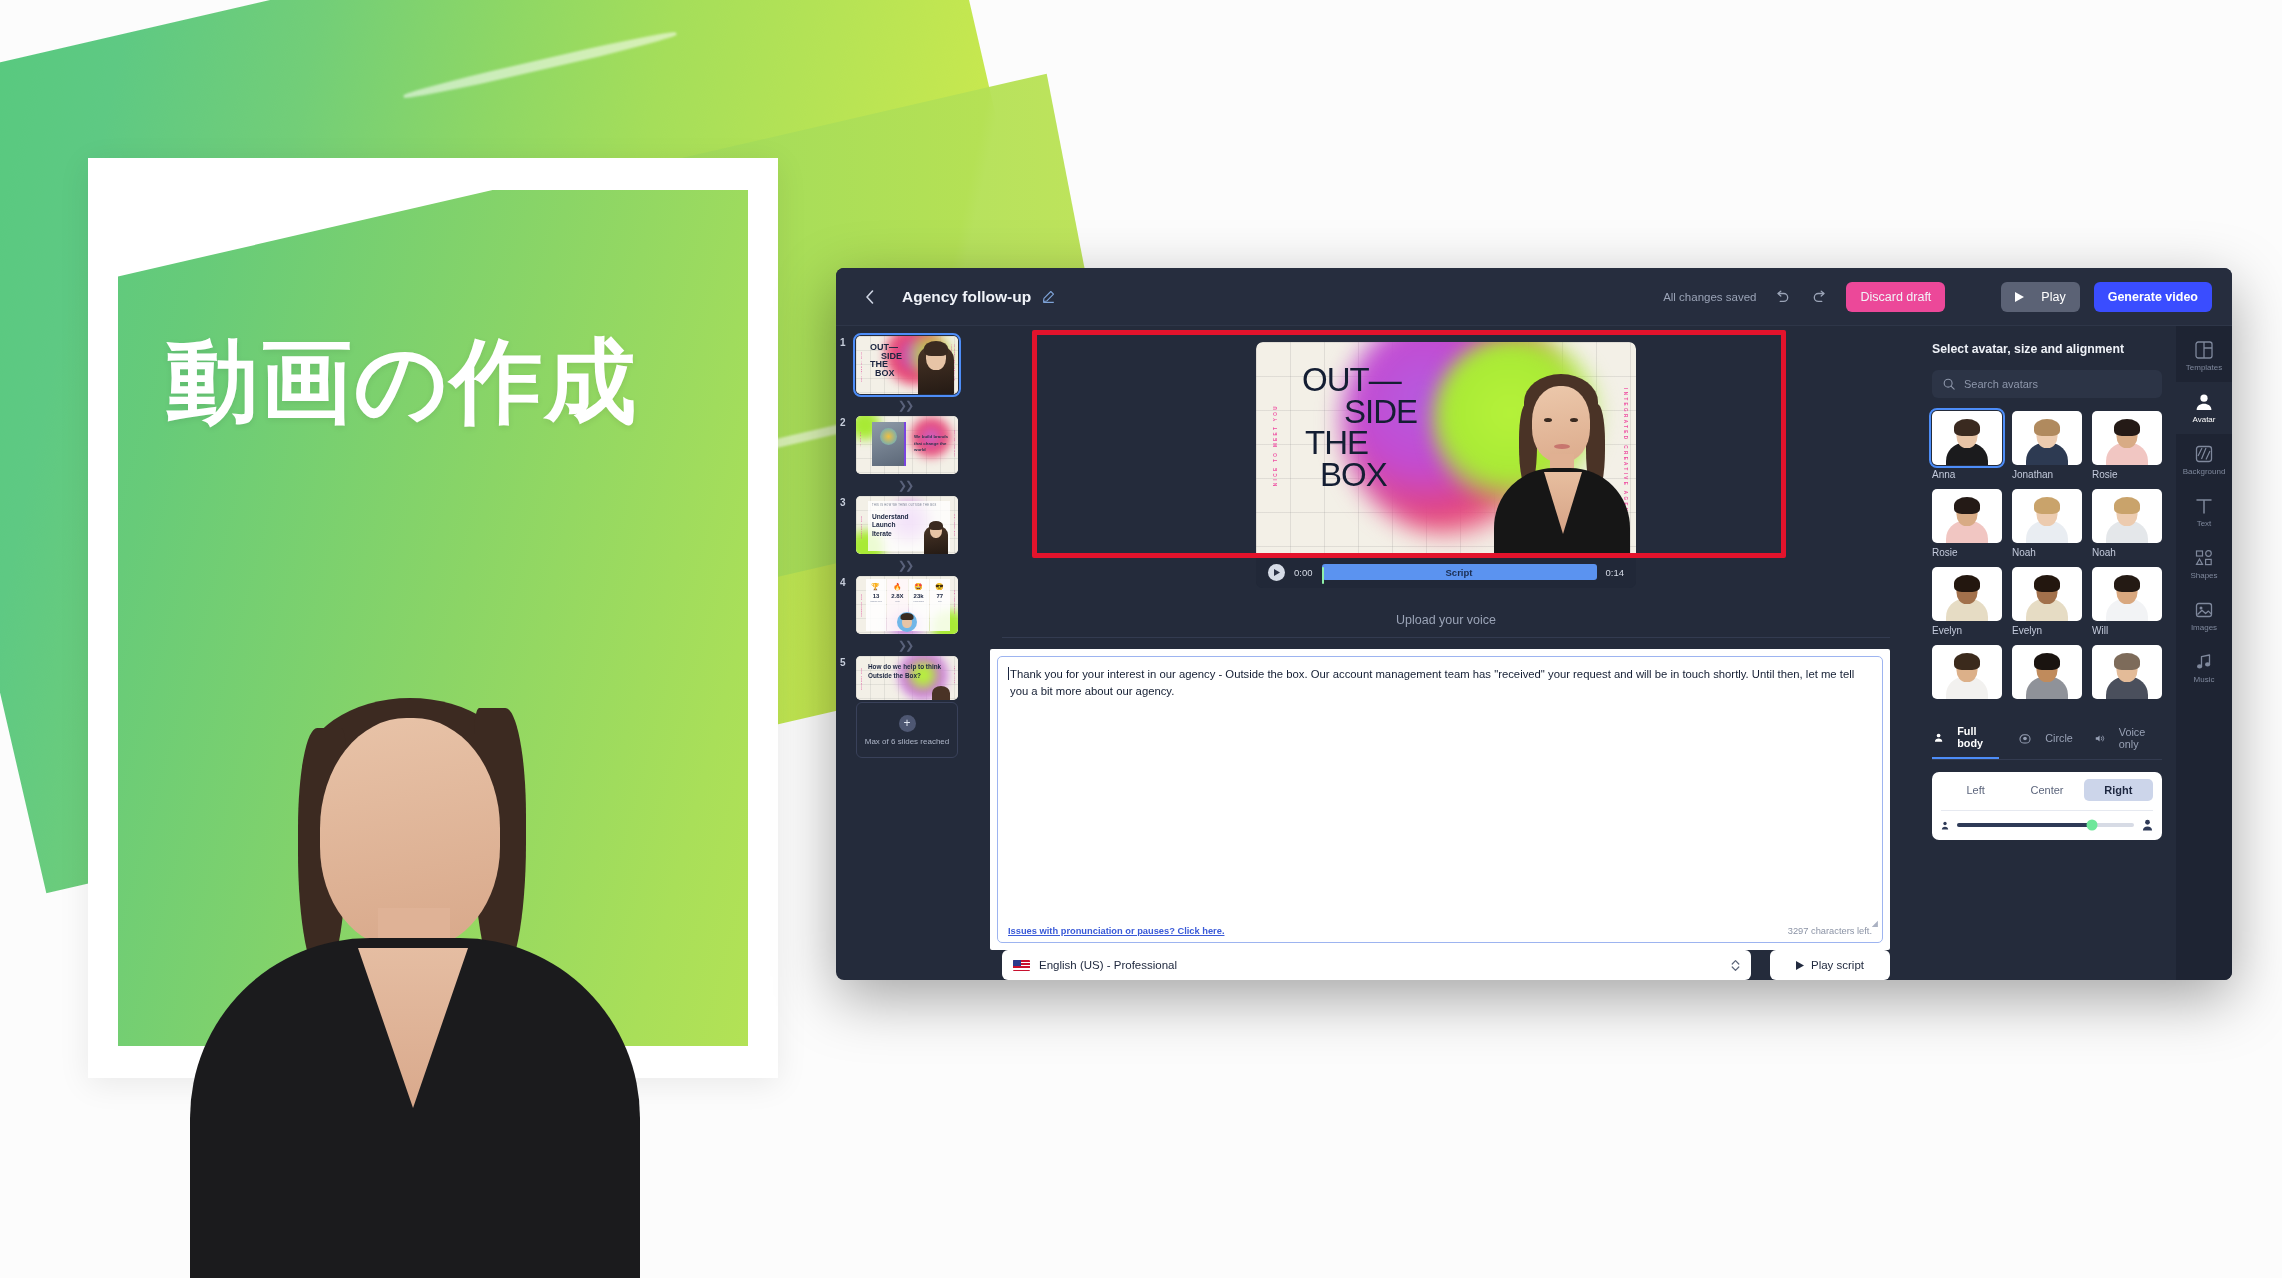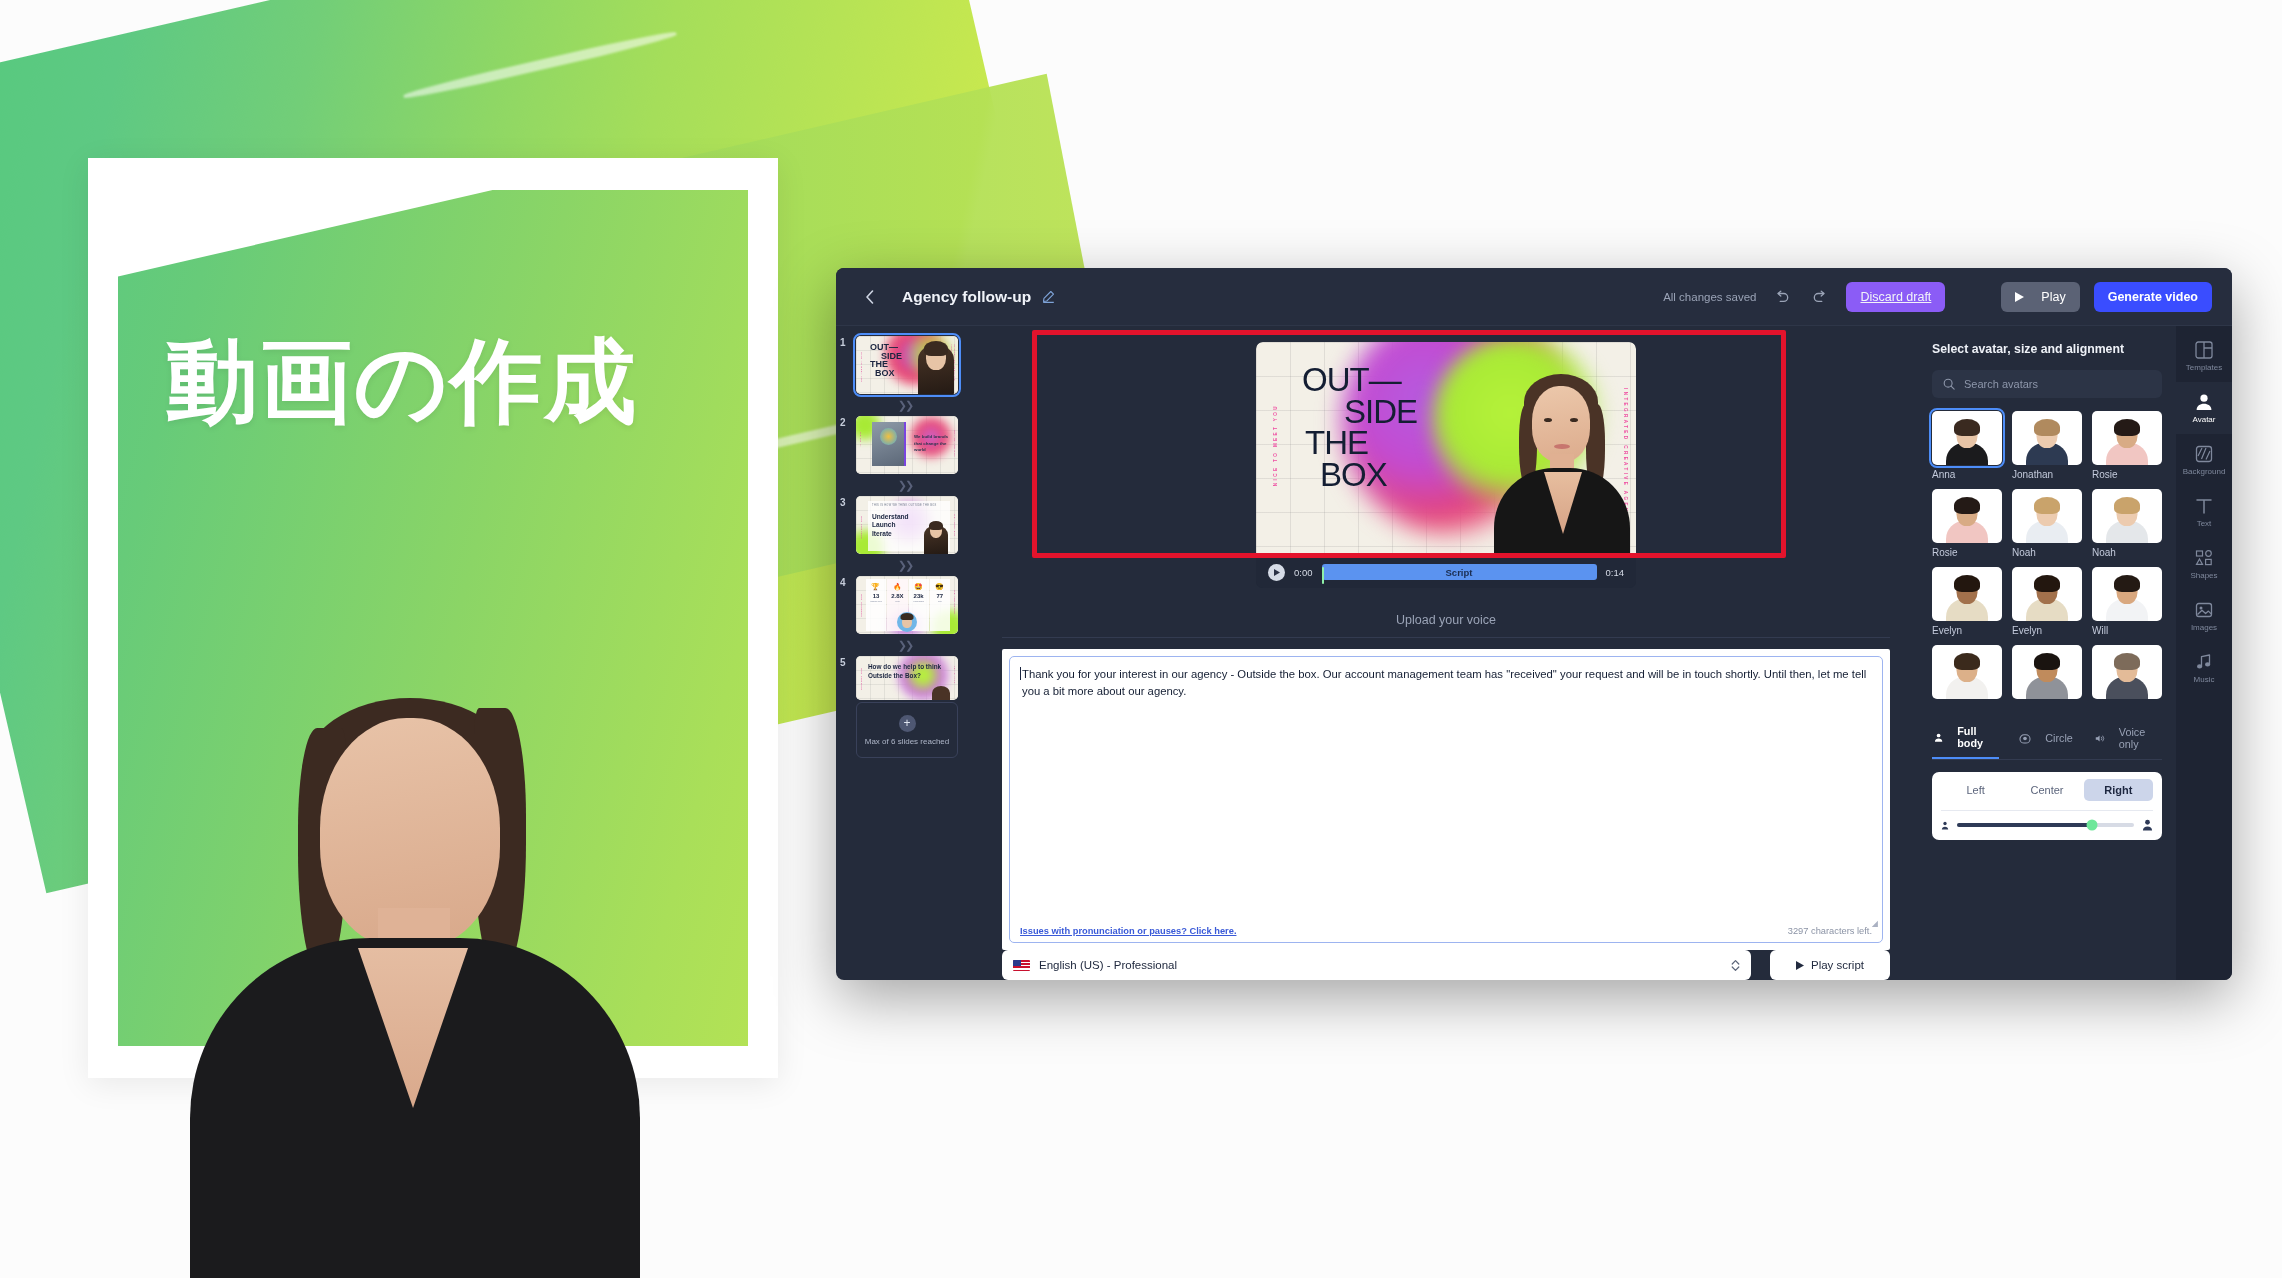--- a/index.html
+++ b/index.html
@@ -172,21 +172,21 @@
   .saved-text { font-size: 11.5px; color: #9aa3b6; }
   .icon-btn {
     width: 24px; height: 24px; display: flex; align-items: center; justify-content: center;
     color: #9aa3b6; cursor: pointer;
   }
   .btn {
     height: 30px; border-radius: 6px; font-size: 12.5px;
     display: flex; align-items: center; justify-content: center;
     padding: 0 14px; cursor: pointer; font-weight: 500;
   }
-  .btn-grey { background: #8b5cf6; color: #f2f4f8; text-decoration: underline; }
+  .btn-grey { background: #ec4899; color: #f2f4f8; }
   .btn-play { background: #5b6275; color: #ffffff; gap: 17px; margin-left: 42px; }
   .btn-primary { background: #3a4dff; color: #fff; font-weight: 600; }
 
   
   .appbody { display: flex; height: calc(100% - 58px); }
 
   
   .slides-rail {
     width: 138px;
     padding: 10px 0 0 0;
@@ -368,21 +368,21 @@
     display: flex; border-bottom: 1px solid #333b50;
     margin: 10px 20px 0 20px;
   }
   .stab {
     flex: 1; text-align: center; padding: 9px 0 10px;
     font-size: 12.5px; color: #9aa3b6; cursor: pointer;
   }
   .stab.active { color: #ffffff; font-weight: 700; border-bottom: 2px solid #4d8df8; }
 
   .script-panel {
-    margin: 11px 20px 0 20px;
+    margin: 11px 20px 0 8px;
     background: #ffffff;
     border-radius: 2px;
     padding: 7px;
     flex: 1;
     display: flex; flex-direction: column;
     min-height: 0;
   }
   .script-box {
     border: 1px solid #9db4f0; border-radius: 5px;
     flex: 1;

